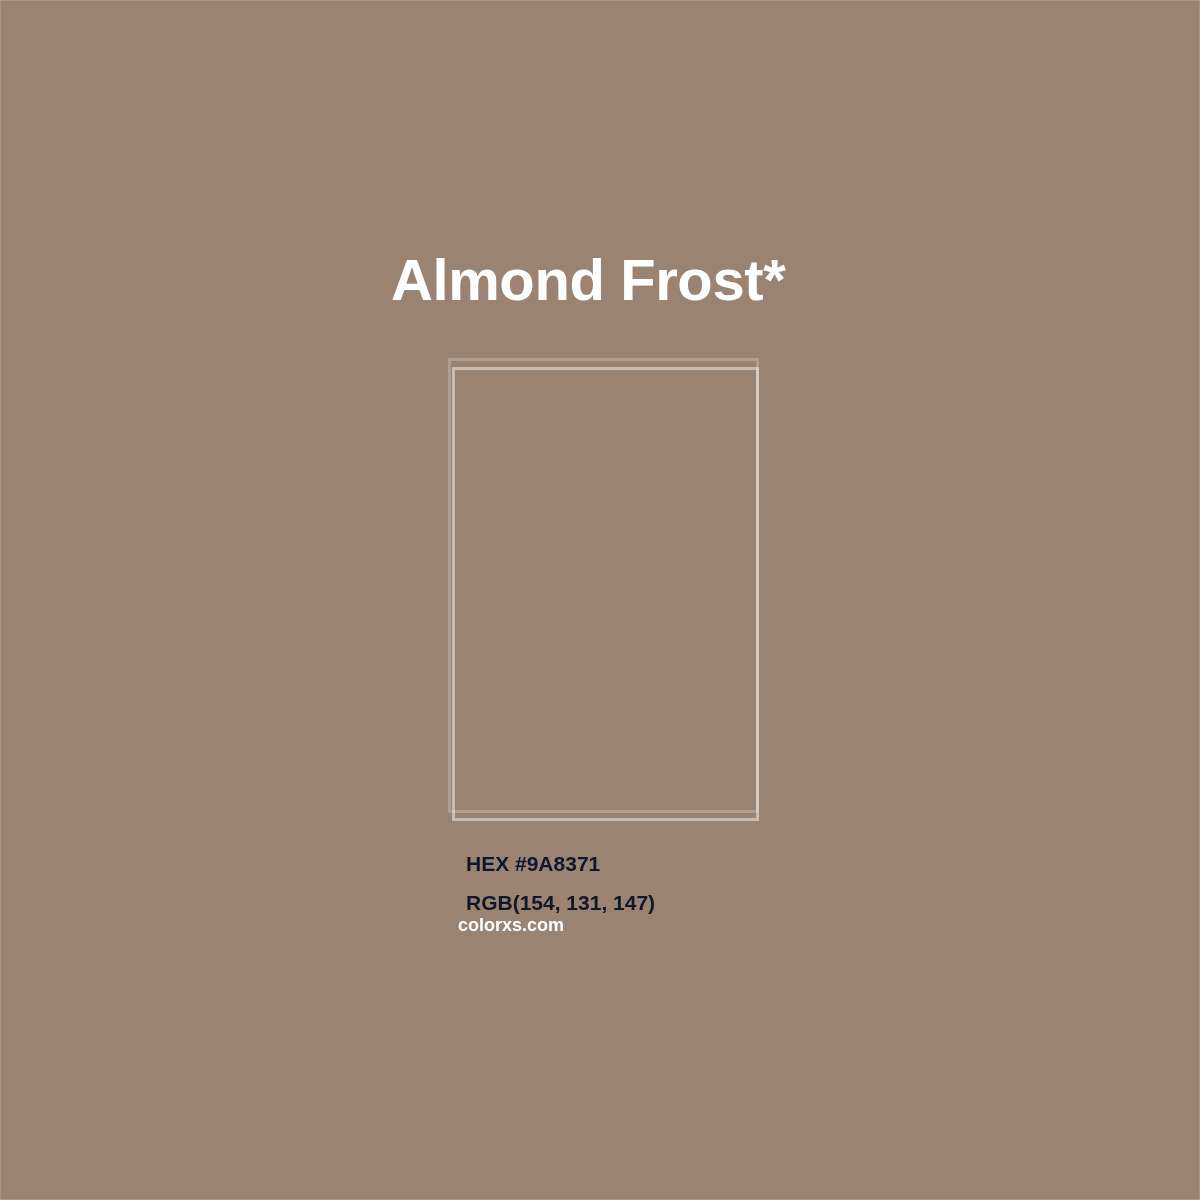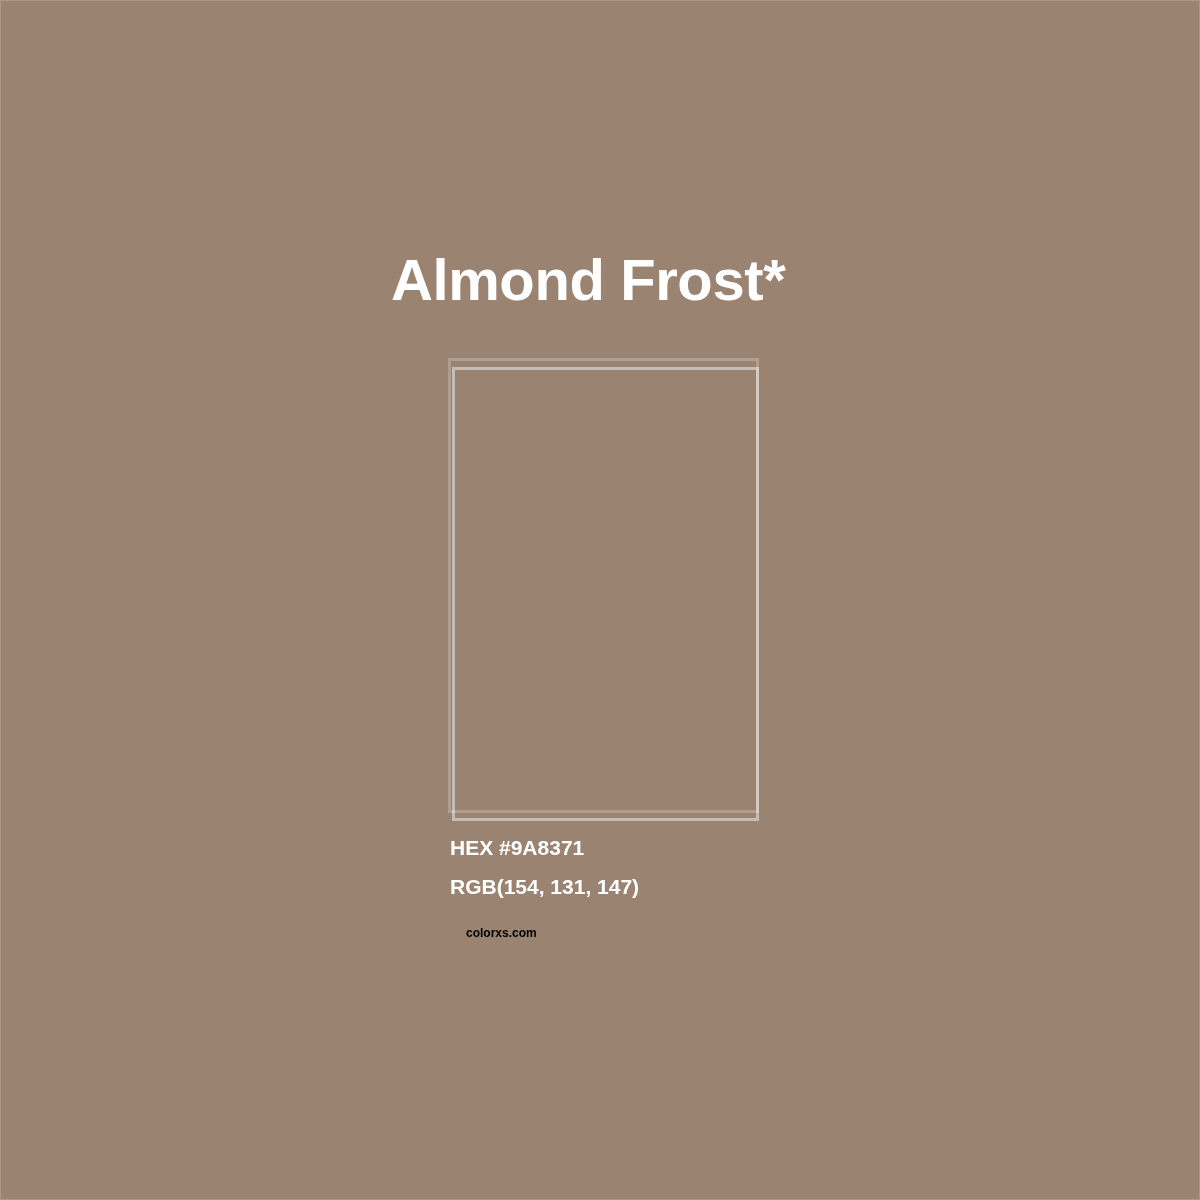--- a/index.html
+++ b/index.html
@@ -78,39 +78,39 @@
     top: 17px;
     width: 307px;
     height: 454px;
     border: 3px solid rgba(255, 255, 255, 0.46);
   }
 
   
   .swatch-label {
     position: absolute;
     left: 450px;
-    margin: 0;
+    margin: 16px;
     font-size: 21px;
     font-weight: bold;
     line-height: 26px;
-    color: #ffffff;
+    color: #0f172a;
     white-space: nowrap;
   }
   #hex-value  { top: 835px; }
   #rgb-value  { top: 874px; }
 
   #site-credit {
     position: absolute;
     left: 450px;
     top: 907px;
-    margin: 16px;
-    font-size: 12px;
+    margin: 8px;
+    font-size: 18px;
     font-weight: bold;
     line-height: 20px;
-    color: #000000;
+    color: #ffffff;
     white-space: nowrap;
   }
 </style>
 </head>
 <body>
 
 <div id="canvas">
 
   <div id="edge-border"></div>
 

